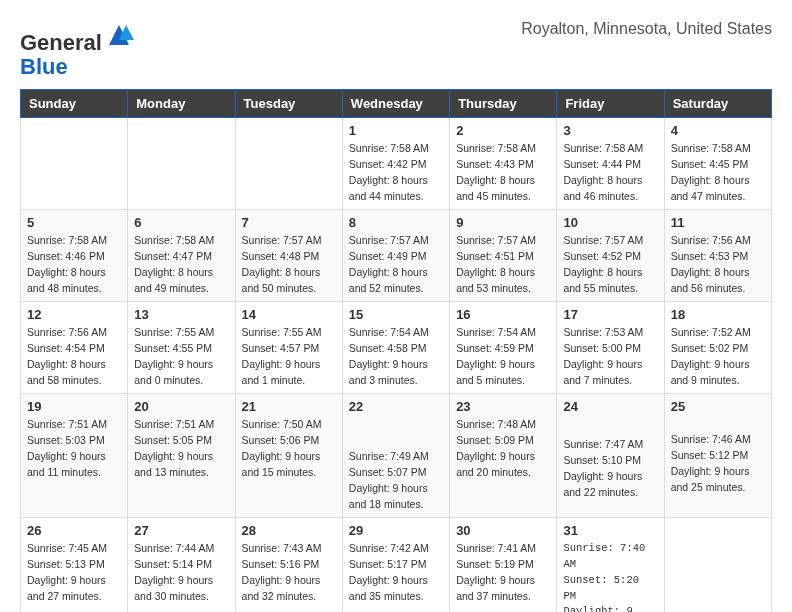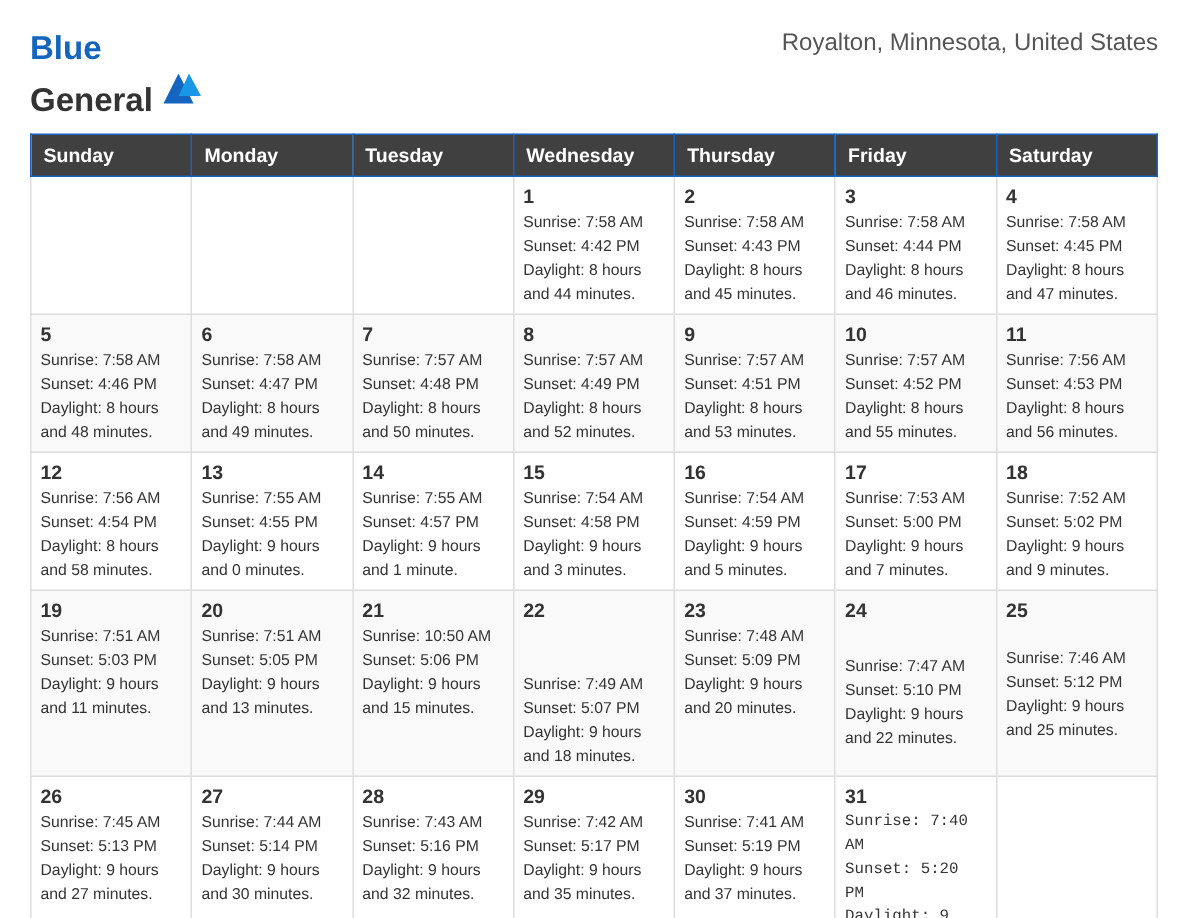--- a/index.html
+++ b/index.html
@@ -85,27 +85,27 @@
       background: #fff !important;
     }
   </style>
 </head>
 <body>
 
 <div class="header">
   <div class="logo">
     <div>
       <div class="logo-text">
-        <span class="logo-blue">Blue</span>
-      </div>
-      <div class="logo-text">
         <span class="logo-general">General</span><svg class="logo-icon" viewBox="0 0 30 30">
             <polygon points="15,5 25,25 5,25" fill="#1565c0"></polygon>
             <polygon points="22,5 30,20 15,20" fill="#1a96e8"></polygon>
           </svg>
+      </div>
+      <div class="logo-text">
+        <span class="logo-blue">Blue</span>
       </div>
     </div>
   </div>
   <div class="title-block">
     <div class="location-title">Royalton, Minnesota, United States</div>
   </div>
 </div>
 
 <table class="calendar">
   <thead>
@@ -265,21 +265,21 @@
         </td>
         <td>
           <span class="day-num">20</span>
           <div class="day-info" style="white-space: pre-line;">Sunrise: 7:51 AM
 Sunset: 5:05 PM
 Daylight: 9 hours
 and 13 minutes.</div>
         </td>
         <td>
           <span class="day-num">21</span>
-          <div class="day-info" style="white-space: pre-line;">Sunrise: 10:50 AM
+          <div class="day-info" style="white-space: pre-line;">Sunrise: 7:50 AM
 Sunset: 5:06 PM
 Daylight: 9 hours
 and 15 minutes.</div>
         </td>
         <td>
           <span class="day-num">22</span>
           <div class="day-info" style="white-space: pre-line; margin-top: 35px;">Sunrise: 7:49 AM
 Sunset: 5:07 PM
 Daylight: 9 hours
 and 18 minutes.</div>

